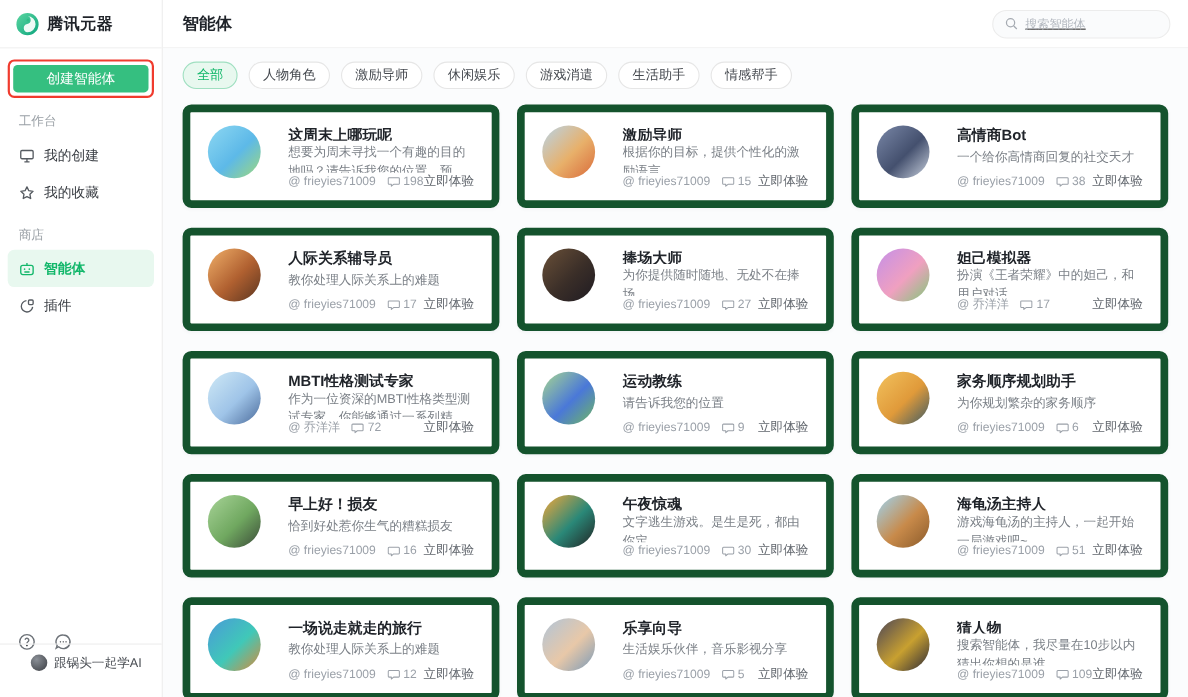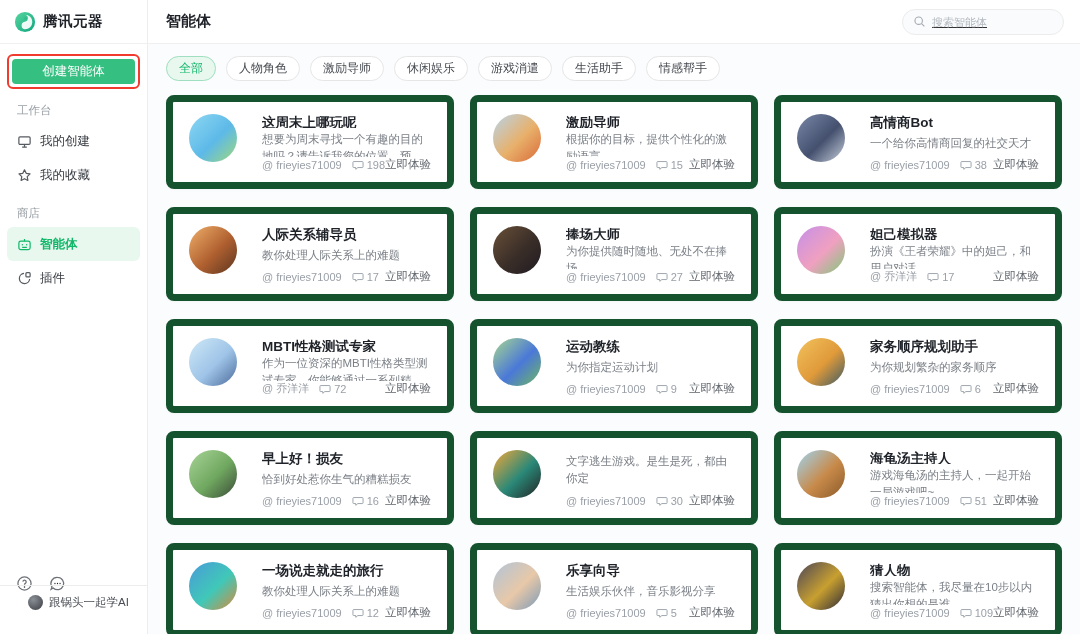--- a/index.html
+++ b/index.html
@@ -322,21 +322,21 @@
                 <span class="count">72</span>
                 <span class="cta">立即体验</span>
               </div>
             </div>
           </div>
 
           <div class="card">
             <div class="avatar" style="background: linear-gradient(135deg, rgb(168, 216, 144), rgb(74, 120, 216) 55%, rgb(112, 184, 96));"></div>
             <div class="card-body">
               <div class="card-title">运动教练</div>
-              <div class="card-desc">为你指定运动计划</div>
+              <div class="card-desc">请告诉我您的位置</div>
               <div class="card-foot">
                 <span>@ frieyies71009</span>
                 <span class="cmt">
                   <svg width="12" height="12" viewBox="0 0 14 14" fill="none" stroke="#9aa0a8" stroke-width="1.1">
                     <path d="M2 3h10a.9.9 0 0 1 .9.9v5.2a.9.9 0 0 1-.9.9H6.8L4.4 12v-2H2a.9.9 0 0 1-.9-.9V3.9A.9.9 0 0 1 2 3z" stroke-linejoin="round"></path>
                   </svg>
                 </span>
                 <span class="count">9</span>
                 <span class="cta">立即体验</span>
               </div>
@@ -375,20 +375,21 @@
                 </span>
                 <span class="count">16</span>
                 <span class="cta">立即体验</span>
               </div>
             </div>
           </div>
 
           <div class="card">
             <div class="avatar" style="background: linear-gradient(135deg, rgb(245, 168, 58), rgb(42, 136, 120) 55%, rgb(34, 34, 34));"></div>
             <div class="card-body">
+              <div class="card-title">午夜惊魂</div>
               <div class="card-desc">文字逃生游戏。是生是死，都由你定</div>
               <div class="card-foot">
                 <span>@ frieyies71009</span>
                 <span class="cmt">
                   <svg width="12" height="12" viewBox="0 0 14 14" fill="none" stroke="#9aa0a8" stroke-width="1.1">
                     <path d="M2 3h10a.9.9 0 0 1 .9.9v5.2a.9.9 0 0 1-.9.9H6.8L4.4 12v-2H2a.9.9 0 0 1-.9-.9V3.9A.9.9 0 0 1 2 3z" stroke-linejoin="round"></path>
                   </svg>
                 </span>
                 <span class="count">30</span>
                 <span class="cta">立即体验</span>

